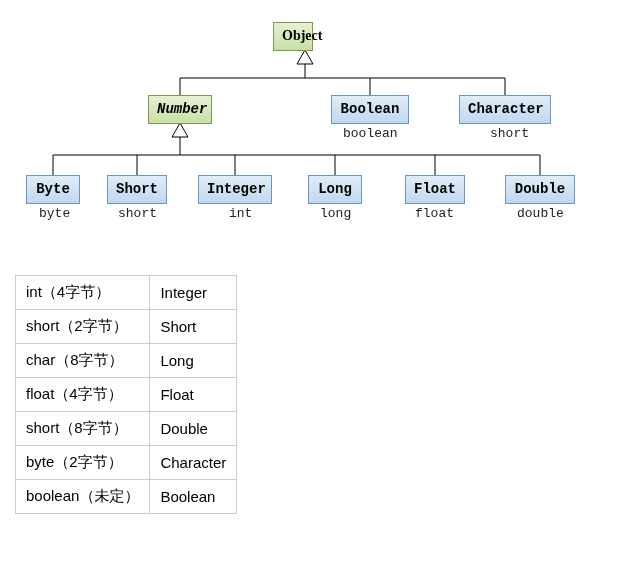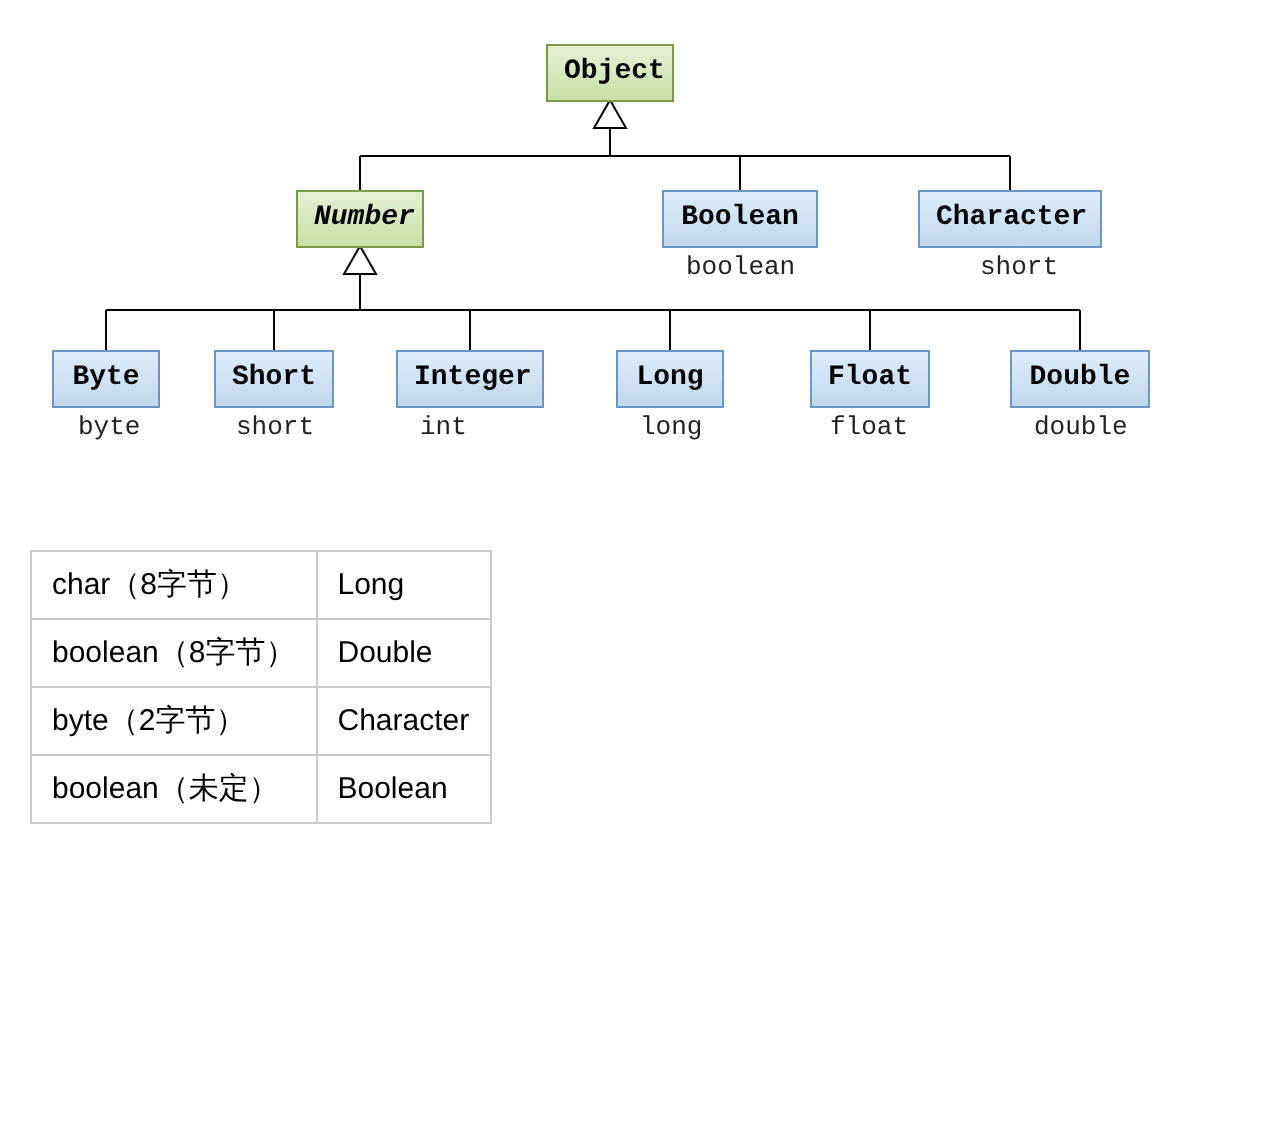--- a/index.html
+++ b/index.html
@@ -100,59 +100,71 @@
   <line x1="38" y1="145" x2="525" y2="145"></line>
 
   <line x1="38" y1="145" x2="38" y2="165"></line>
   <line x1="122" y1="145" x2="122" y2="165"></line>
   <line x1="220" y1="145" x2="220" y2="165"></line>
   <line x1="320" y1="145" x2="320" y2="165"></line>
   <line x1="420" y1="145" x2="420" y2="165"></line>
   <line x1="525" y1="145" x2="525" y2="165"></line>
 </svg>
 
-<div class="node green" style="left:258px; top:12px; width:64px;">Object</div>
+<div class="node green" style="left:258px; top:12px; width:40px;font-family:Liberation Serif, serif;">Object</div>
 
 <div class="node green italic" style="left:133px; top:85px; width:64px;">Number</div>
 
 <div class="node blue" style="left:316px; top:85px; width:78px;">Boolean</div>
 <div class="caption" style="left:328px; top:116px;">boolean</div>
 
 <div class="node blue" style="left:444px; top:85px; width:92px;">Character</div>
 <div class="caption" style="left:475px; top:116px;">short</div>
 
 <div class="node blue" style="left:11px; top:165px; width:54px;">Byte</div>
 <div class="caption" style="left:24px; top:196px;">byte</div>
 
 <div class="node blue" style="left:92px; top:165px; width:60px;">Short</div>
 <div class="caption" style="left:103px; top:196px;">short</div>
 
 <div class="node blue" style="left:183px; top:165px; width:74px;">Integer</div>
-<div class="caption" style="left:195px; top:196px;">int</div>
+<div class="caption" style="left:214px; top:196px;">int</div>
 
 <div class="node blue" style="left:293px; top:165px; width:54px;">Long</div>
 <div class="caption" style="left:305px; top:196px;">long</div>
 
 <div class="node blue" style="left:390px; top:165px; width:60px;">Float</div>
 <div class="caption" style="left:400px; top:196px;">float</div>
 
 <div class="node blue" style="left:490px; top:165px; width:70px;">Double</div>
 <div class="caption" style="left:502px; top:196px;">double</div>
 
 </div>
 
 <div class="table-wrap">
 <table class="mapping">
   <tbody>
+        <tr>
+    <td>int（4字节）</td>
+    <td>Integer</td>
+  </tr>
+  <tr>
+    <td>short（2字节）</td>
+    <td>Short</td>
+  </tr>
   <tr>
     <td>char（8字节）</td>
     <td>Long</td>
   </tr>
   <tr>
-    <td>boolean（8字节）</td>
+    <td>float（4字节）</td>
+    <td>Float</td>
+  </tr>
+  <tr>
+    <td>short（8字节）</td>
     <td>Double</td>
   </tr>
   <tr>
     <td>byte（2字节）</td>
     <td>Character</td>
   </tr>
   <tr>
     <td>boolean（未定）</td>
     <td>Boolean</td>
   </tr>

